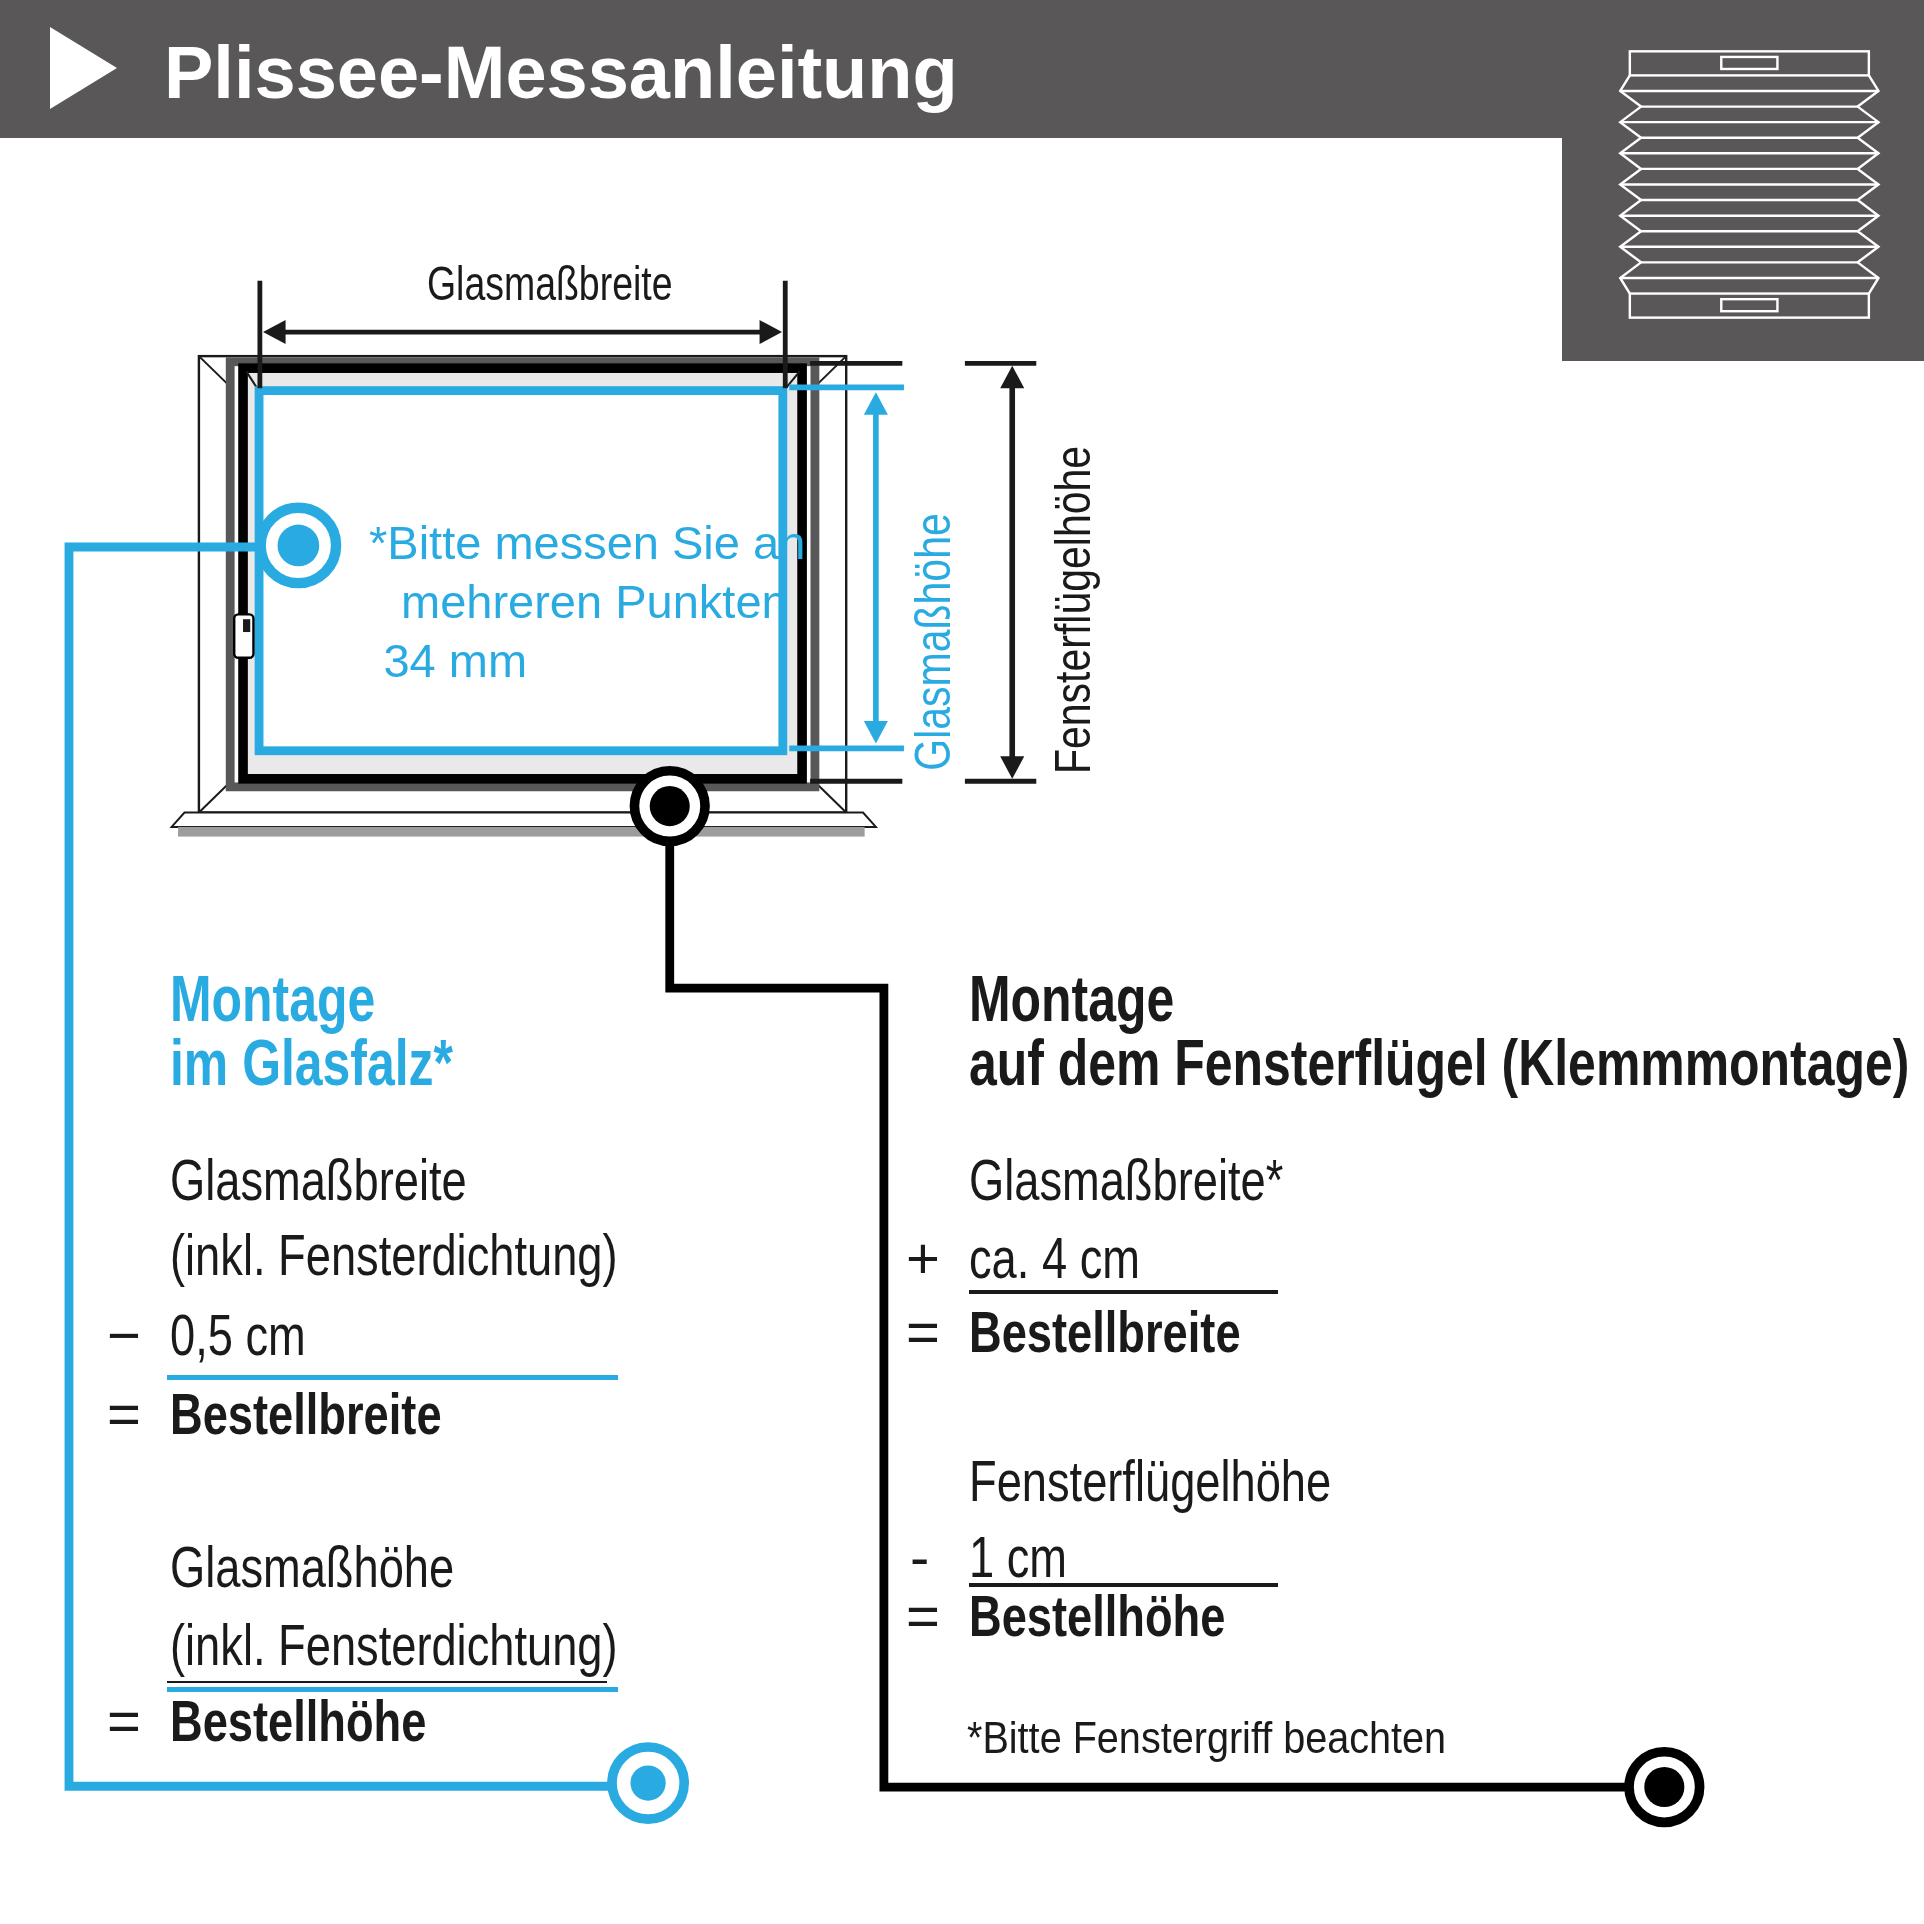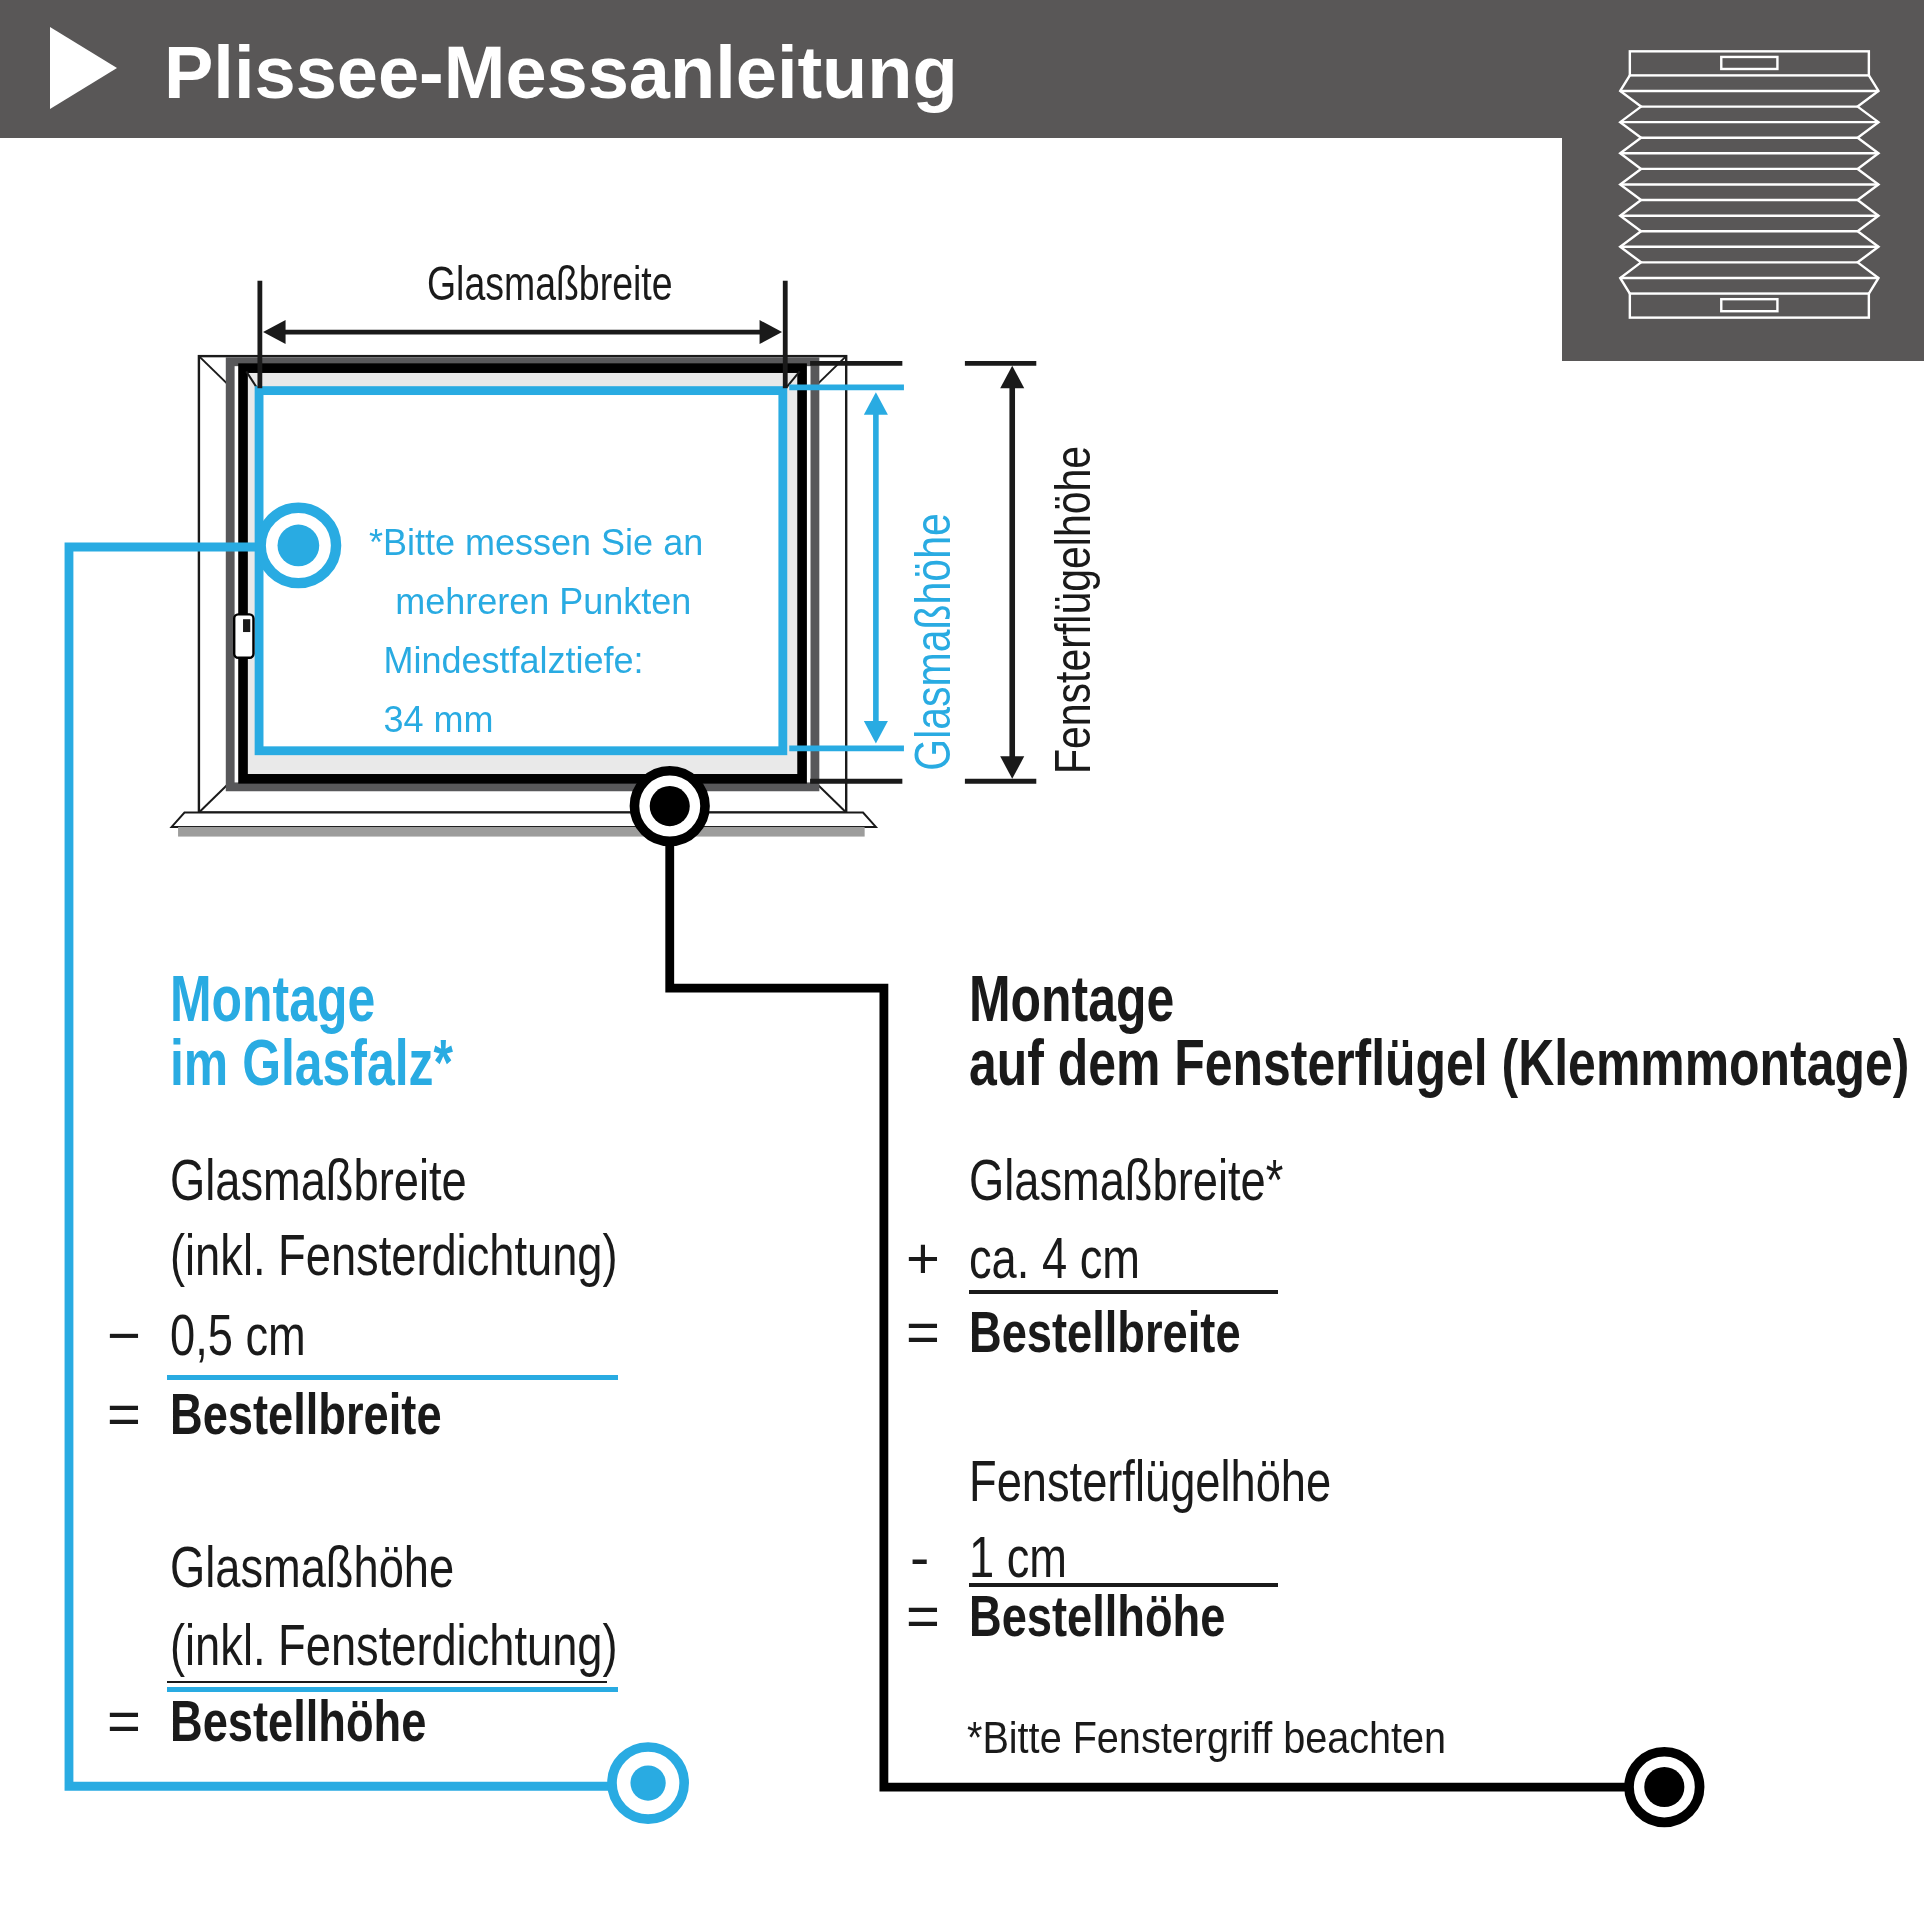--- a/index.html
+++ b/index.html
@@ -14,21 +14,21 @@
   .corner-box { left:1562px; top:0; width:363px; height:361px; background:#595757; }
   .tri { left:50px; top:27px; width:0; height:0;
          border-top:41px solid transparent; border-bottom:41px solid transparent;
          border-left:67px solid #ffffff; }
   .title { left:164px; top:36px; font-size:74px; font-weight:bold; color:#ffffff;
            line-height:1; white-space:nowrap; }
   .dim-label { font-size:48px; line-height:1; color:#1a1a1a; }
   .vlabel { font-size:50px; line-height:1; white-space:nowrap;
             transform:translate(-50%,-50%) rotate(-90deg) scaleX(0.82); }
   .blue { color:#29ABE2; }
-  .note { left:369px; top:513px; font-size:36px; line-height:59px; color:#29ABE2;
+  .note { left:369px; top:513px; font-size:47px; line-height:59px; color:#29ABE2;
           padding-left:14.4px; text-indent:-14.4px; white-space:nowrap; }
   .heading { font-size:64px; font-weight:bold; line-height:64px; }
   .row { font-size:58px; line-height:1; color:#1a1a1a; white-space:nowrap; }
   .bold { font-weight:bold; }
   .op { font-size:58px; line-height:1; color:#1a1a1a; }
   .rule { position:absolute; }
   .footnote { font-size:44px; line-height:1; color:#1a1a1a; }
 </style>
 </head>
 <body>
@@ -140,21 +140,20 @@
     <rect x="2032" y="366" width="298" height="30"></rect>
     <rect x="2146" y="373" width="70" height="15"></rect>
   </g>
 </svg>
 
 <div class="abs dim-label cond" style="left:427px; top:260px;">Glasmaßbreite</div>
 
 <div class="abs note">
   <div>*Bitte messen Sie an</div>
   <div style="padding-left:14.4px;text-align:center;">mehreren Punkten</div>
-  <div style="padding-left:14.4px;">Mindestfalztiefe:</div>
   <div style="padding-left:14.4px;">34 mm</div>
 </div>
 
 <div class="abs vlabel blue" style="left:933px; top:642px;">Glasmaßhöhe</div>
 <div class="abs vlabel" style="left:1073px; top:610px; color:#1a1a1a;">Fensterflügelhöhe</div>
 
 <div class="abs heading blue cond" style="left:170px; top:967px;">
   <div>Montage</div>
   <div>im Glasfalz*</div>
 </div>

